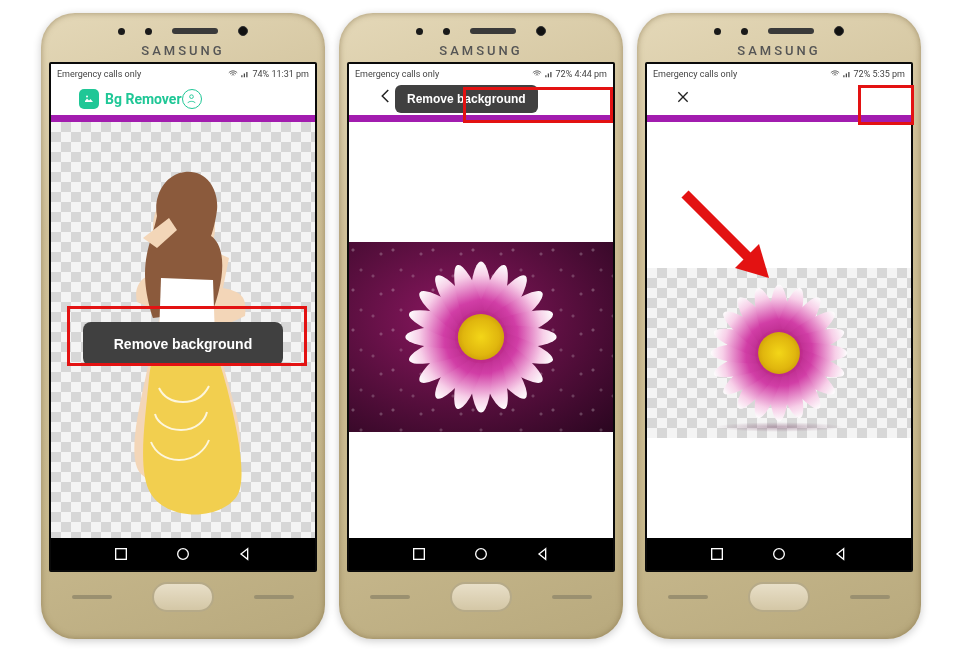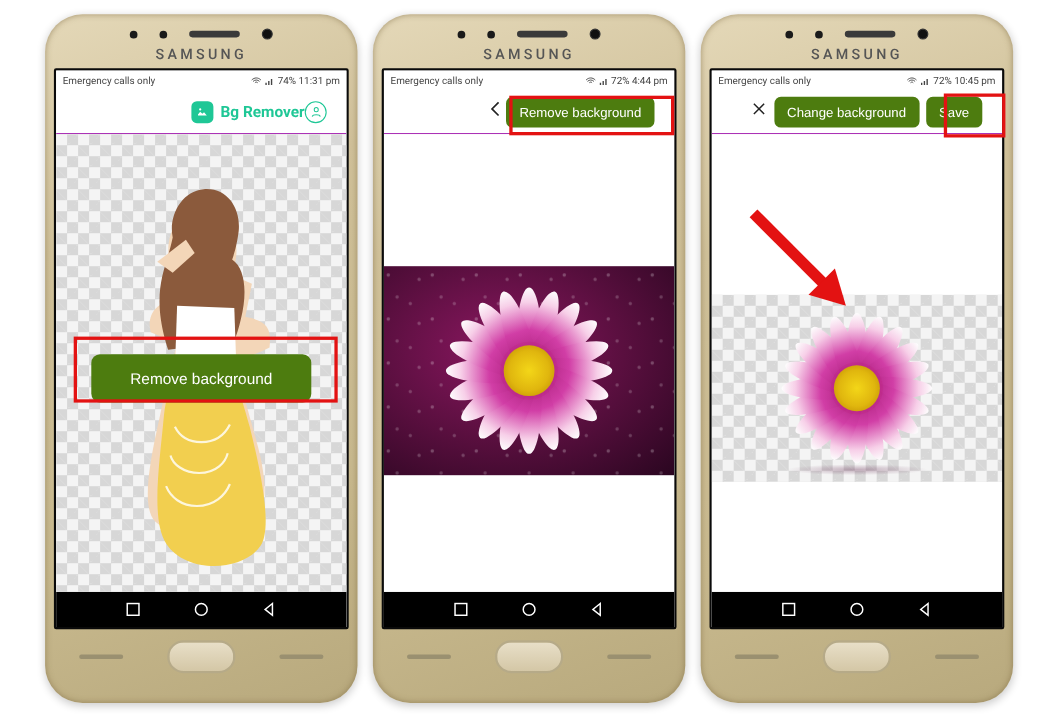--- a/index.html
+++ b/index.html
@@ -51,41 +51,41 @@
       color: #444;
       padding: 3px 6px;
       height: 18px;
       background: #fff;
     }
     .status-icons { display: flex; align-items: center; gap: 2px; font-size: 9px; }
 
     .appbar {
       display: flex;
       align-items: center;
-      justify-content: flex-end;
-      padding: 8px 18px;
+      justify-content: flex-start;
+      padding: 8px 28px;
       background: #fff;
-      border-bottom: 1px solid #a21caf;
+      border-bottom: 7px solid #a21caf;
       height: 40px;
     }
     .appbar-left { display: flex; align-items: center; gap: 6px; }
     .logo-sq { width: 20px; height: 20px; background: #1fc796; border-radius: 5px; display: flex; align-items: center; justify-content: center; }
     .logo-sq svg { width: 12px; height: 12px; }
     .app-title { color: #1fc796; font-weight: 700; font-size: 14px; }
     .profile-icon { width: 20px; height: 20px; border: 1.5px solid #1fc796; border-radius: 50%; display:flex; align-items:center; justify-content:center; }
     .profile-icon svg { width: 11px; height: 11px; }
 
     .btn-green {
-      background: #4d7c0f;
+      background: #404040;
       color: #fff;
       border: none;
       border-radius: 6px;
       padding: 7px 12px;
       font-size: 12px;
-      font-weight: 400;
+      font-weight: 700;
       cursor: pointer;
     }
     .btn-green.big { padding: 14px 28px; font-size: 14px; border-radius: 8px; }
 
     .content { flex: 1; position: relative; background: #fff; overflow:hidden; }
 
     .checker {
       background-image:
         linear-gradient(45deg, #d7d7d7 25%, transparent 25%),
         linear-gradient(-45deg, #d7d7d7 25%, transparent 25%),
@@ -326,38 +326,30 @@
   <div class="screen">
     <div class="statusbar">
       <span>Emergency calls only</span>
       <span class="status-icons">
         <svg width="10" height="10" viewBox="0 0 24 24">
             <path d="M2 9c6-6 14-6 20 0M5 12c4-4 10-4 14 0M9 15c2-2 4-2 6 0" stroke="#444" stroke-width="2" fill="none"></path>
           </svg>
         <svg width="10" height="10" viewBox="0 0 24 24">
             <path d="M3 20h3v-5H3zM9 20h3v-9H9zM15 20h3V7h-3z" fill="#444"></path>
           </svg>
-        <span>72%   10:45 pm</span>
+        <span>72%   5:35 pm</span>
       </span>
     </div>
 
     <div class="appbar" style="gap:6px;">
       <button class="icon-btn">
         <svg width="16" height="16" viewBox="0 0 24 24">
             <path d="M5 5l14 14M19 5L5 19" stroke="#222" stroke-width="2"></path>
           </svg>
       </button>
-      <div style="display:flex;gap:6px;">
-        <button class="btn-green">
-          <span>Change background</span>
-        </button>
-        <button class="btn-green">
-          <span>Save</span>
-        </button>
-      </div>
     </div>
 
     <div class="content">
       <div class="checker" style="position:absolute; top:146px; left:0; right:0; height:170px;">
         <div class="flower-box" style="transform:scale(0.95);">
           <div class="flower" style="position:relative;width:0;height:0;">
             <div class="petals">
                 <div class="petal" style="transform: rotate(0deg);"></div>
                 <div class="petal" style="transform: rotate(18deg);"></div>
                 <div class="petal" style="transform: rotate(36deg);"></div>

